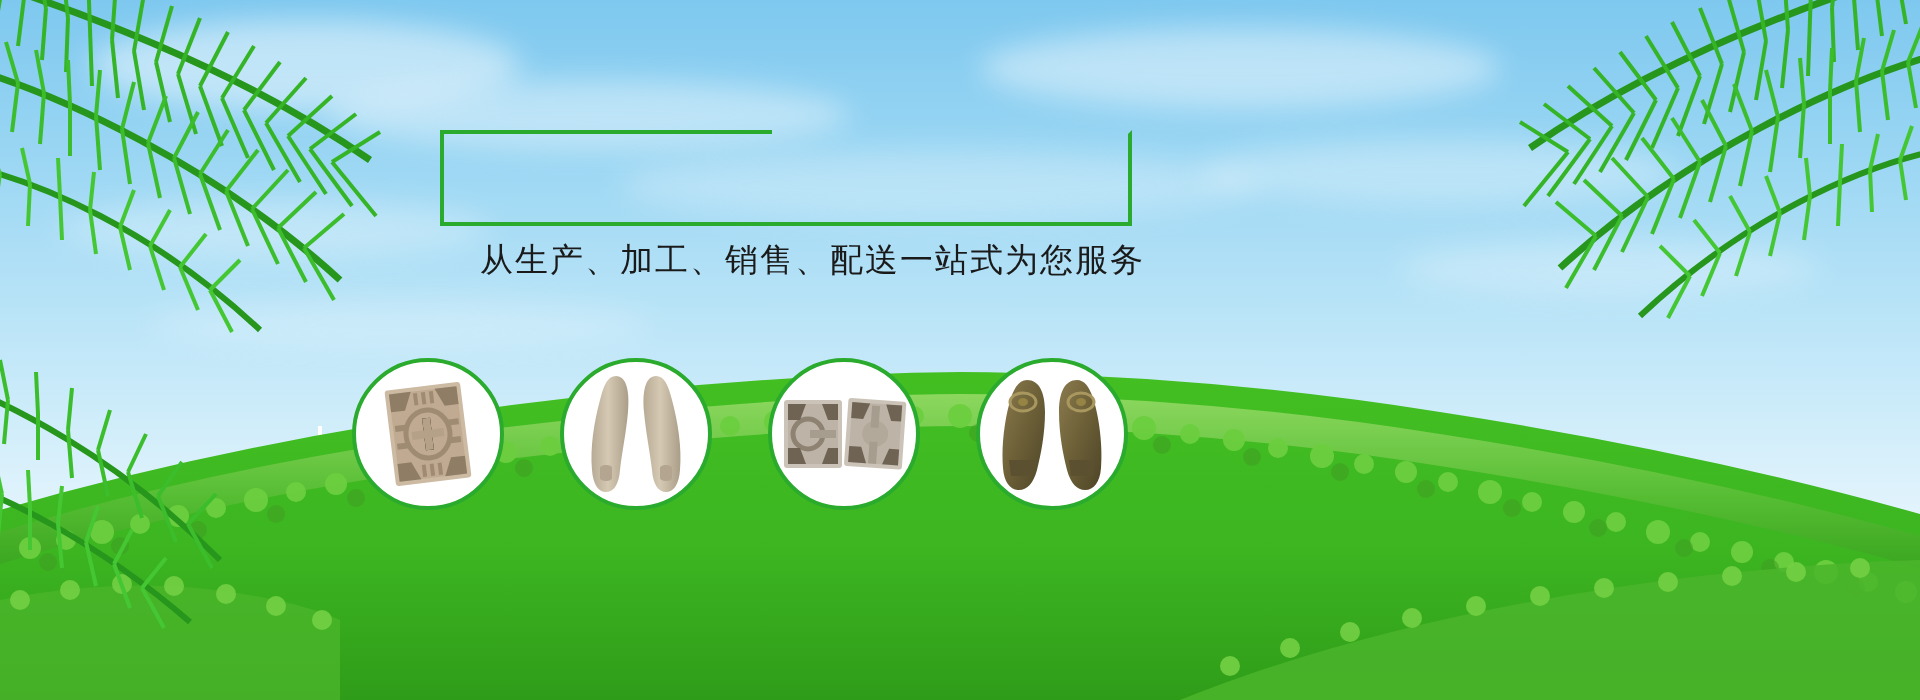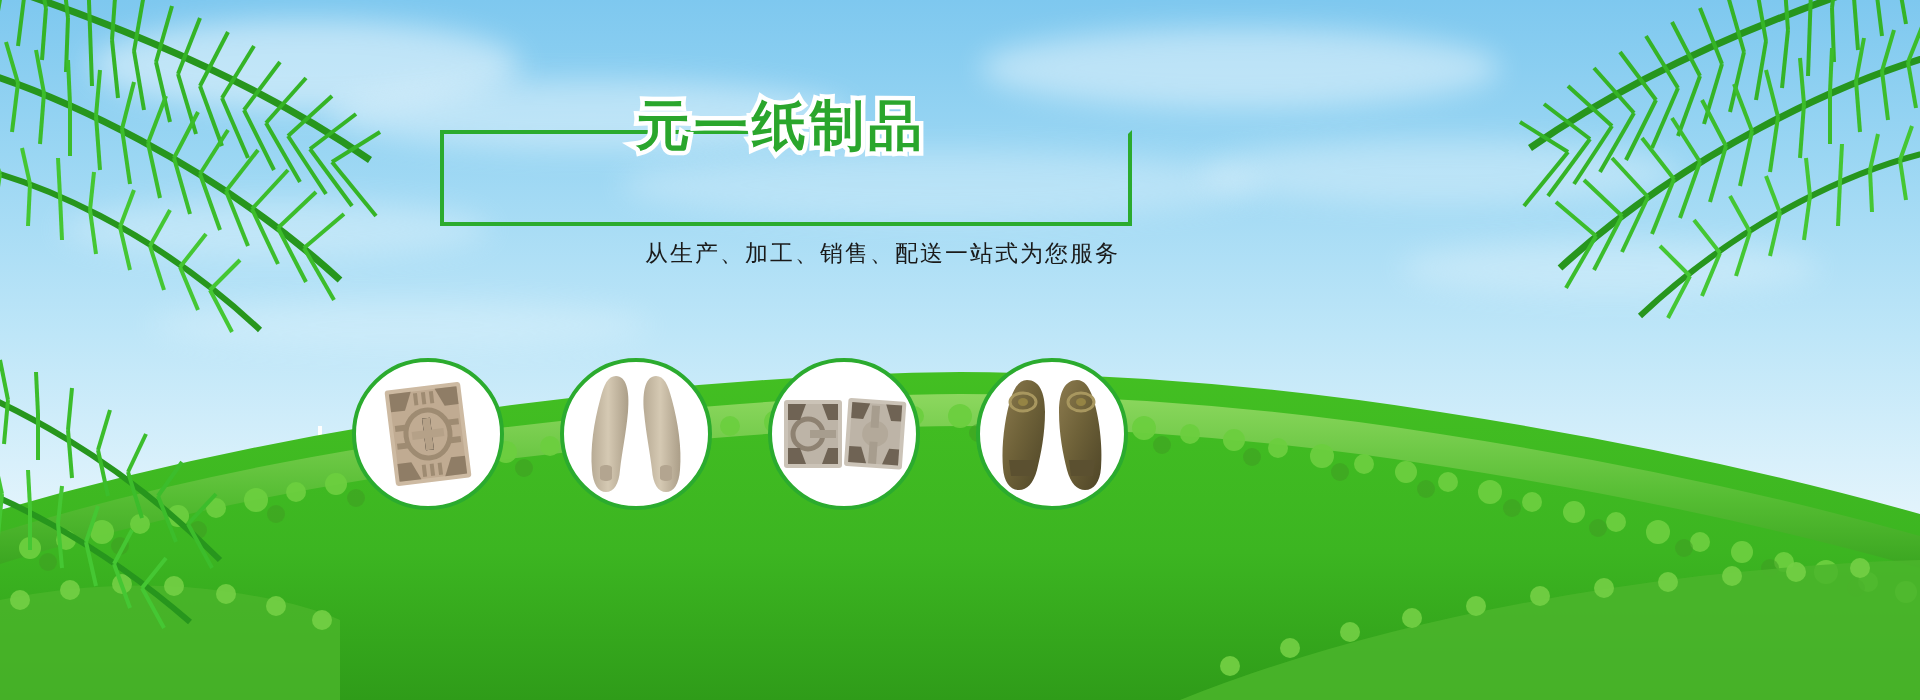--- a/index.html
+++ b/index.html
@@ -79,21 +79,21 @@
   .title-line2 {
     left:4px; top:48px;
     font-size:58px;
     letter-spacing:3px;
   }
   .subtitle {
     position:absolute;
     left:480px; top:238px;
     width:640px;
     text-align:right;
-    font-size:23px;
+    font-size:33px;
     color:#1a1a1a;
     letter-spacing:2px;
     white-space:nowrap;
     font-family:"DejaVu Sans","Liberation Sans",sans-serif;
   }
 
   
   .products {
     position:absolute;
     left:352px; top:352px;
@@ -569,21 +569,20 @@
           <path d="M166 212 L176 256"></path>
         <path d="M194 234 L210 278"></path>
           <path d="M222 258 L244 298"></path>
       </g>
     </g>
   </svg>
 
   <div class="headline">
     <div class="frame"></div>
     <div class="frame-top"></div>
-    <div class="title-line1">元一纸制品</div>
   </div>
 
   <div class="subtitle">从生产、加工、销售、配送一站式为您服务</div>
 
   <div class="products">
 
     <div class="pcircle p1">
       <div class="inner">
         <svg width="120" height="120" viewBox="0 0 120 120">
           <g transform="rotate(-7 60 60)">

